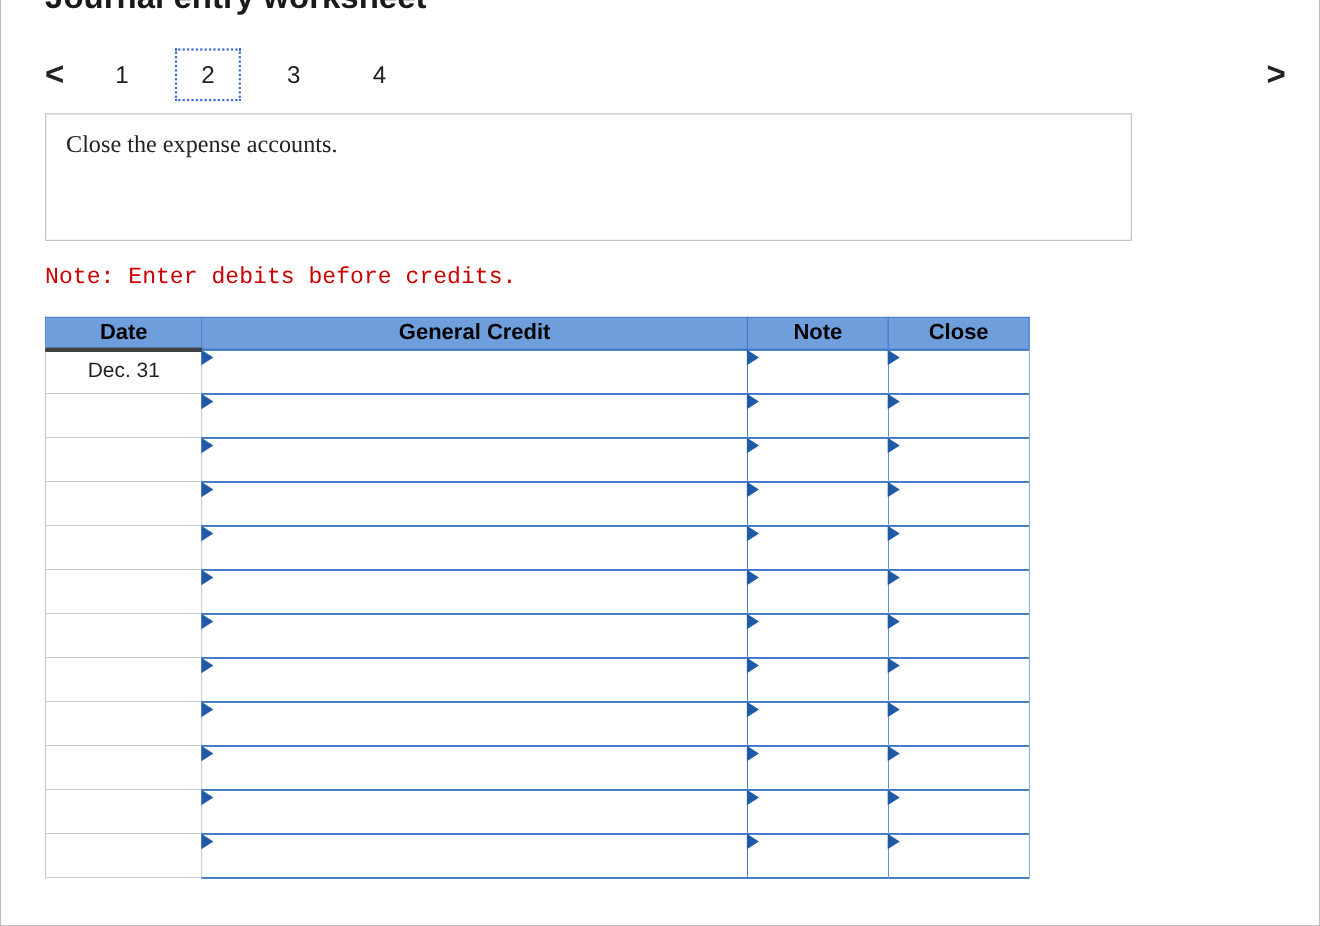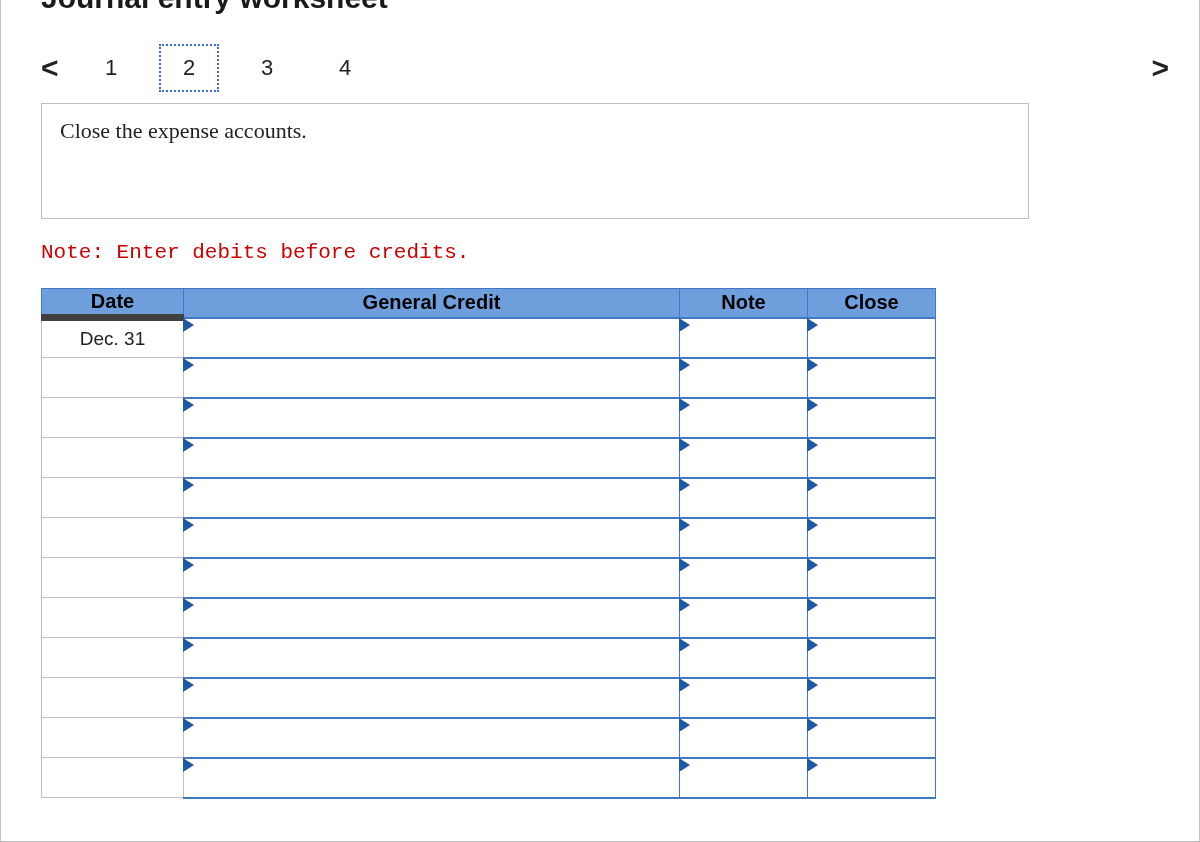--- a/index.html
+++ b/index.html
@@ -110,21 +110,21 @@
   .journal .col-deb  { width: 128px; }
   .journal .col-cred { width: 128px; }
 
   .journal td.date-cell {
     border-right: 1px solid #bfbfbf;
     border-left: 1px solid #bfbfbf;
     border-bottom: 1px solid #bfbfbf;
     text-align: center;
   }
   .journal tbody tr:first-child td.date-cell {
-    border-top: 7px solid #404040;
+    border-top: 4px solid #404040;
   }
   .journal td.dropdown-cell {
     border-top: 2px solid #3e78c7;
     border-bottom: 0;
   }
   .journal tbody tr:last-child td.dropdown-cell { border-bottom: 2px solid #3e78c7; }
 
   .drop-arrow {
     position: absolute;
     top: -1px;

